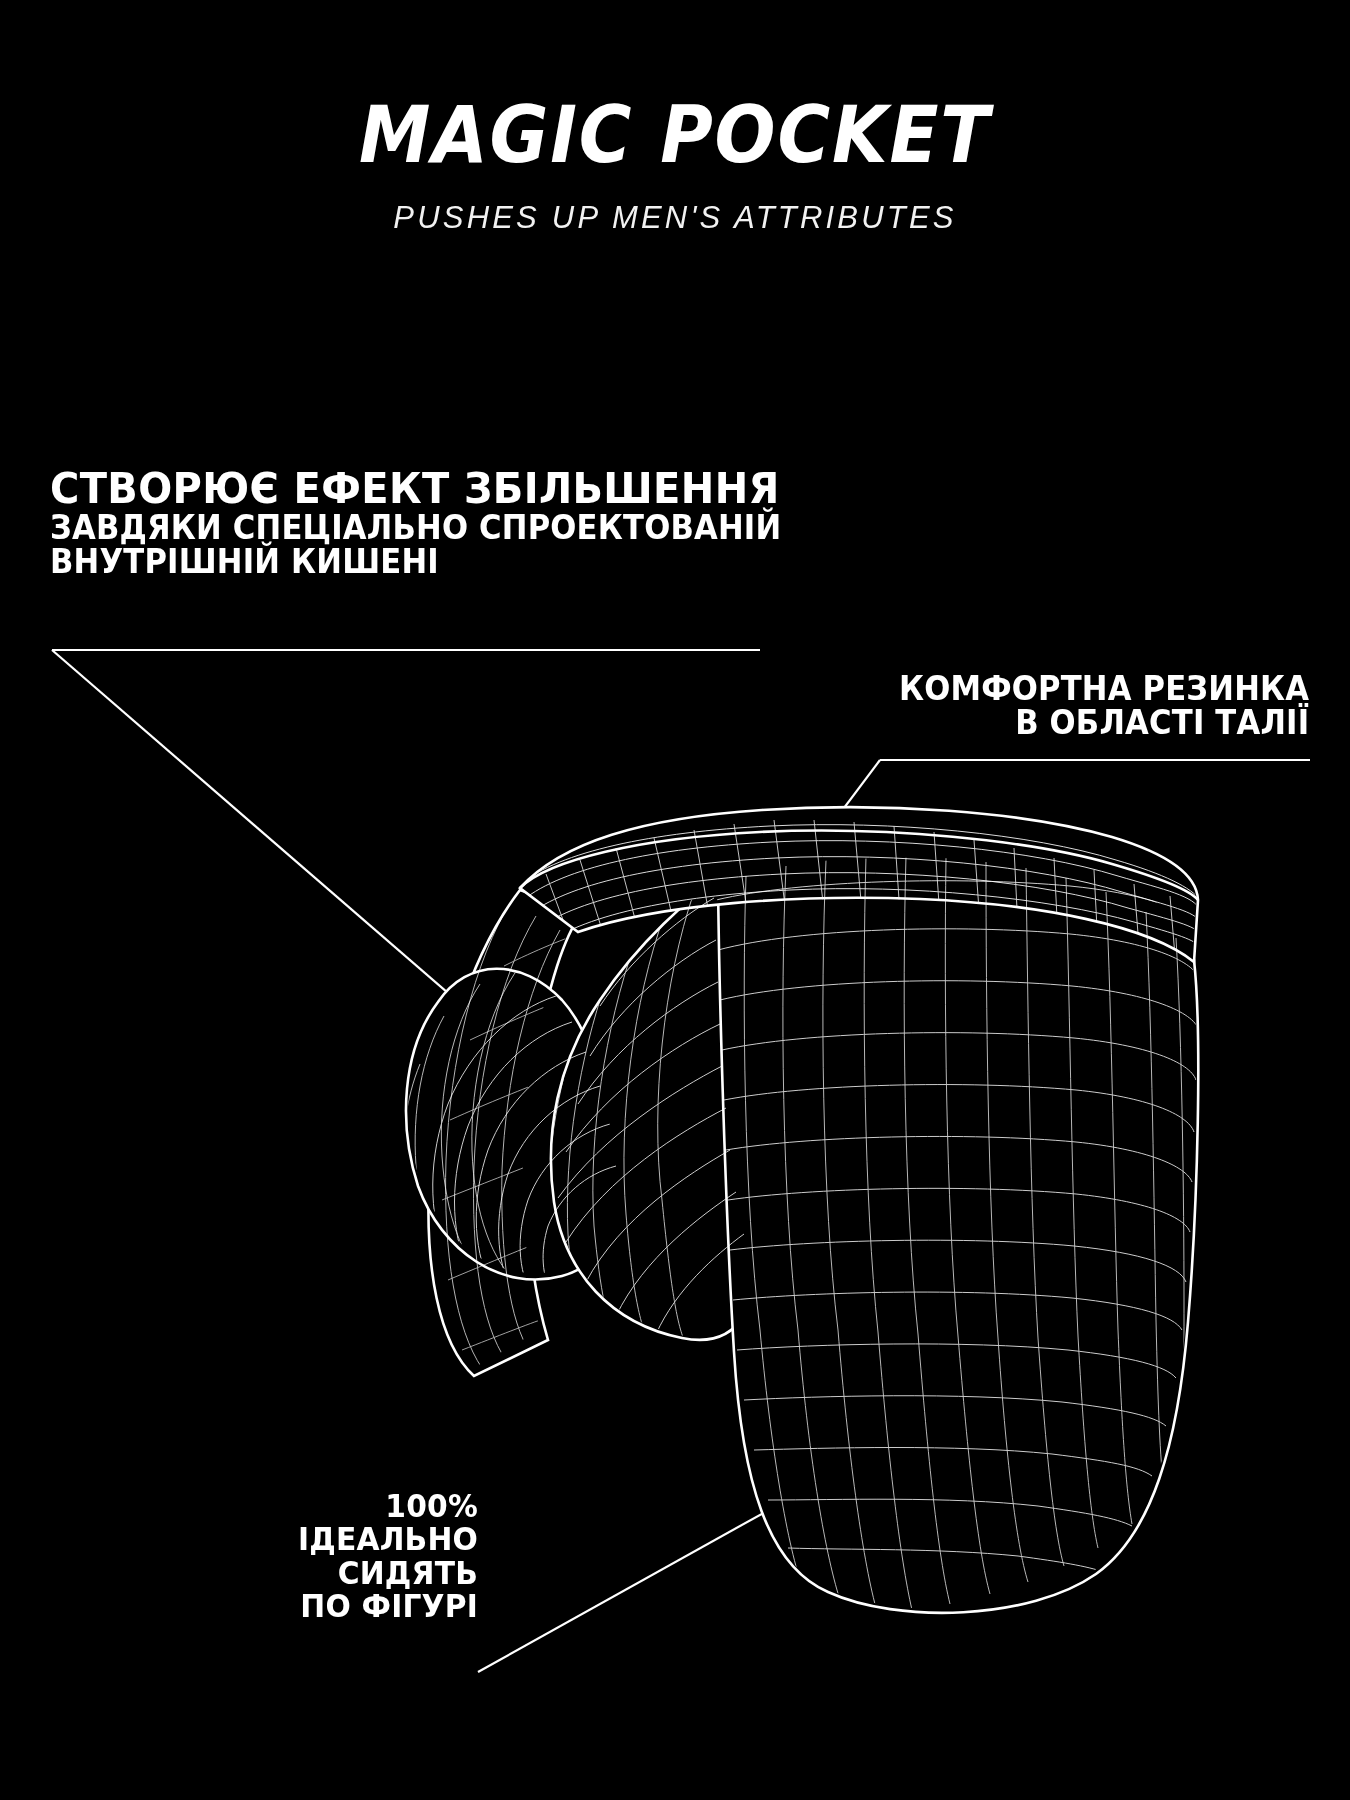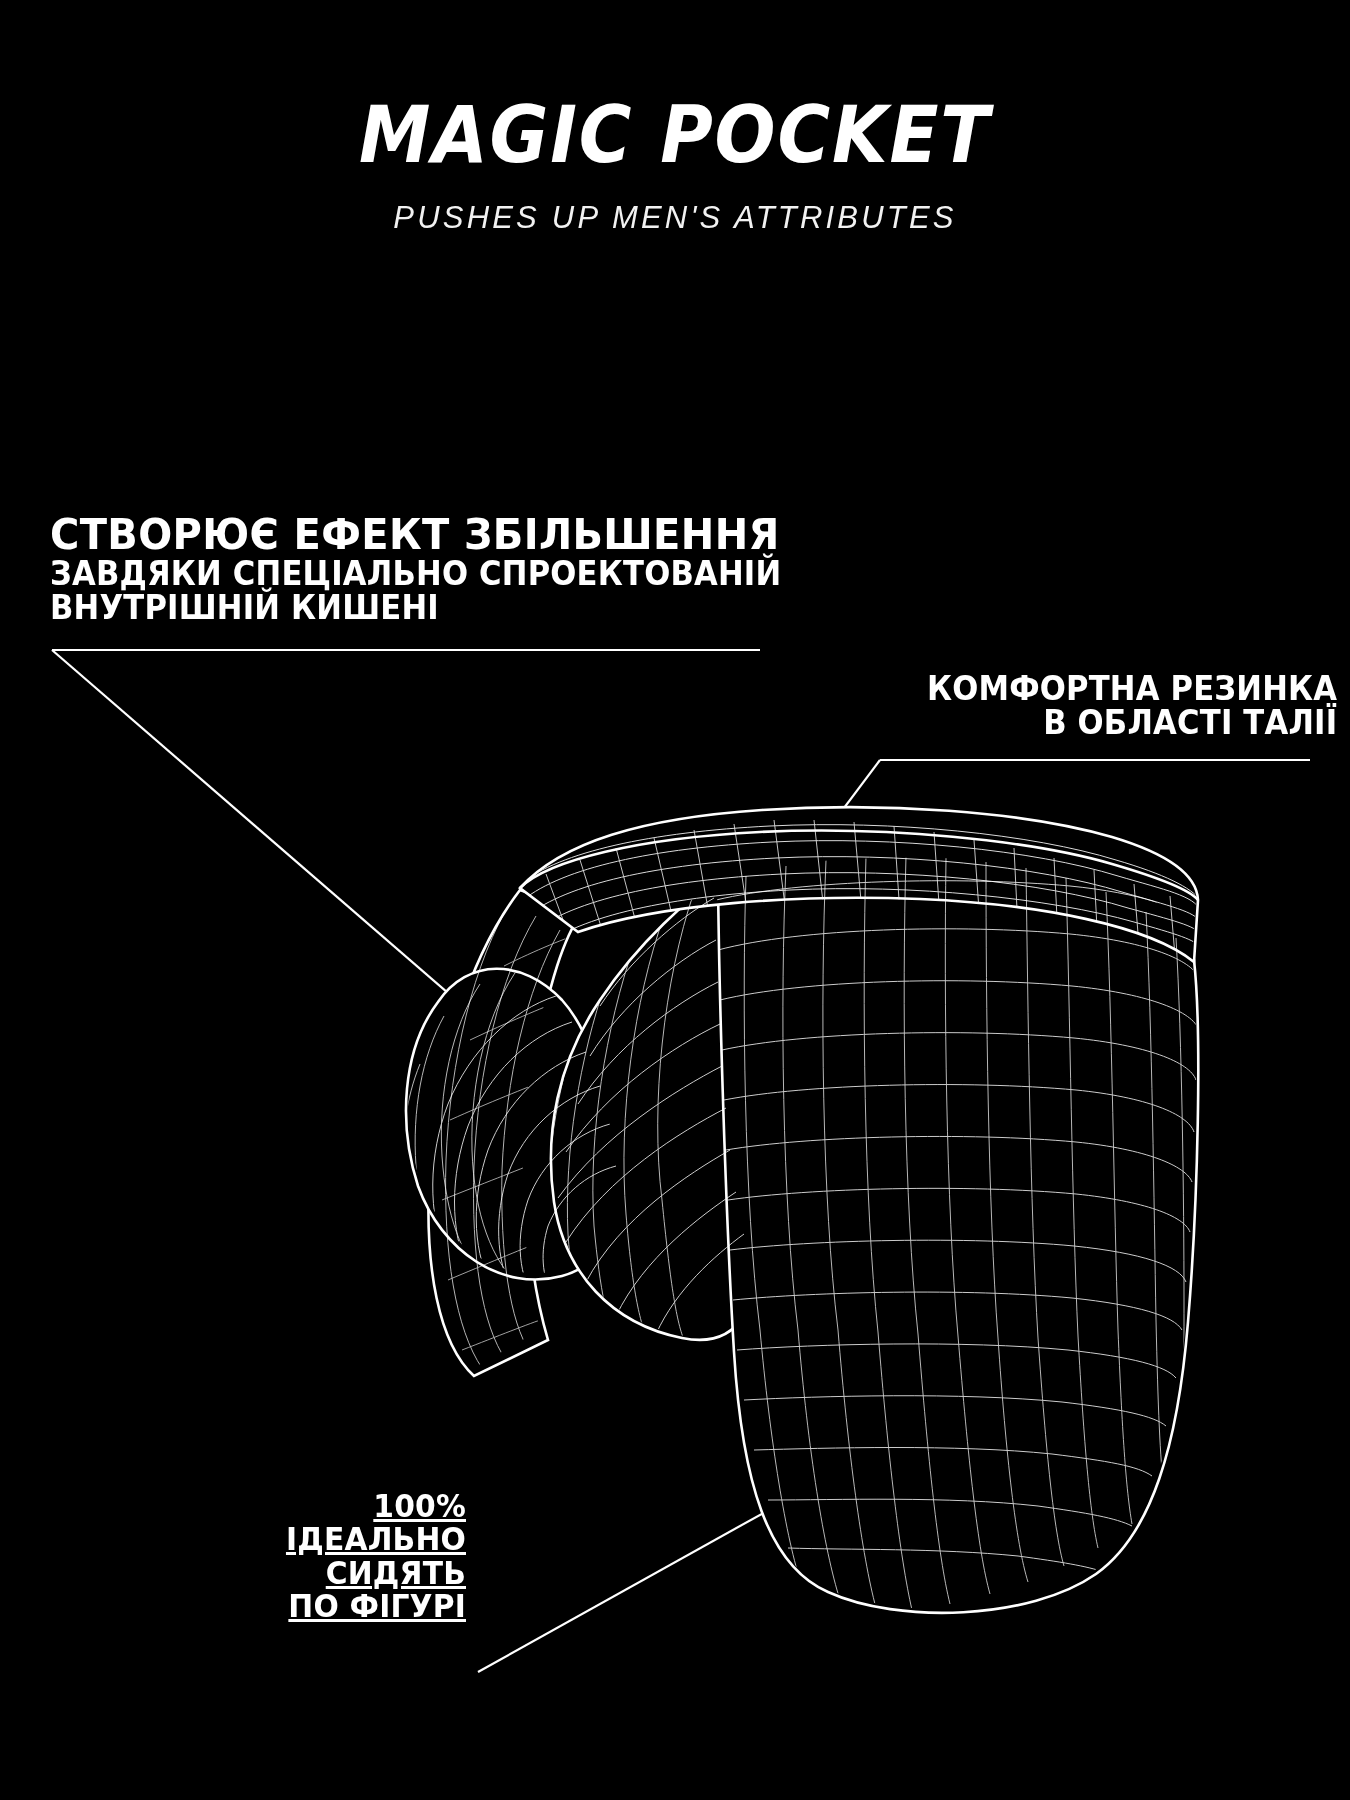--- a/index.html
+++ b/index.html
@@ -61,44 +61,43 @@
   }
   .callout .line-sub {
     font-size: 33px;
     letter-spacing: 0.2px;
     transform: scaleX(0.93);
     transform-origin: left top;
     white-space: nowrap;
   }
 
   #callout-pocket {
-    top: 512px;
+    top: 466px;
     left: 50px;
   }
 
   #callout-waistband {
     top: 672px;
-    left: 896px;
+    left: 868px;
     text-align: right;
   }
   #callout-waistband .line-sub {
     transform-origin: right top;
     font-size: 33px;
   }
   #callout-waistband .block-right {
     display: block;
     text-align: right;
   }
 
   #callout-fit {
     top: 1490px;
-    left: 246px;
+    left: 258px;
     width: 220px;
     text-align: right;
-    text-decoration: underline;
   }
   #callout-fit .line-sub {
     transform-origin: right top;
     font-size: 32px;
     display: block;
     text-align: right;
   }
 
   
   .art {

